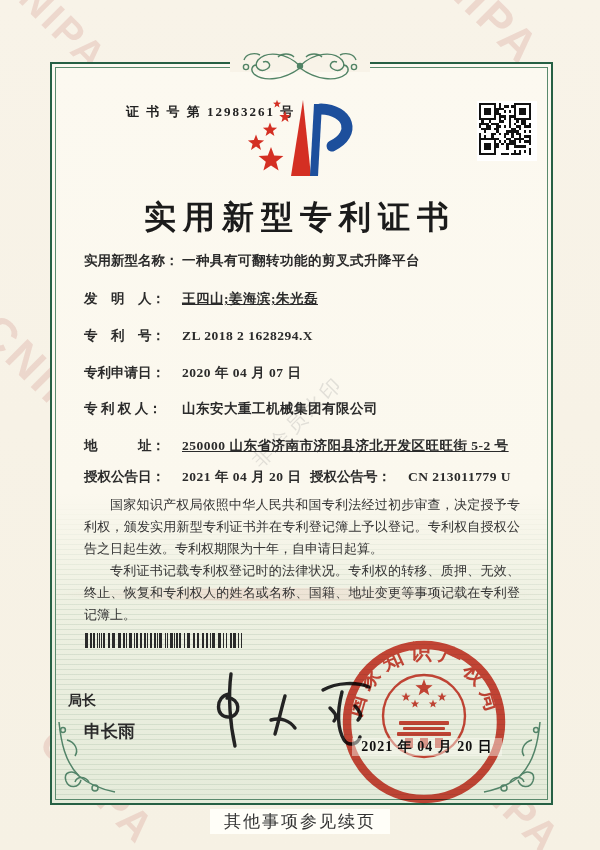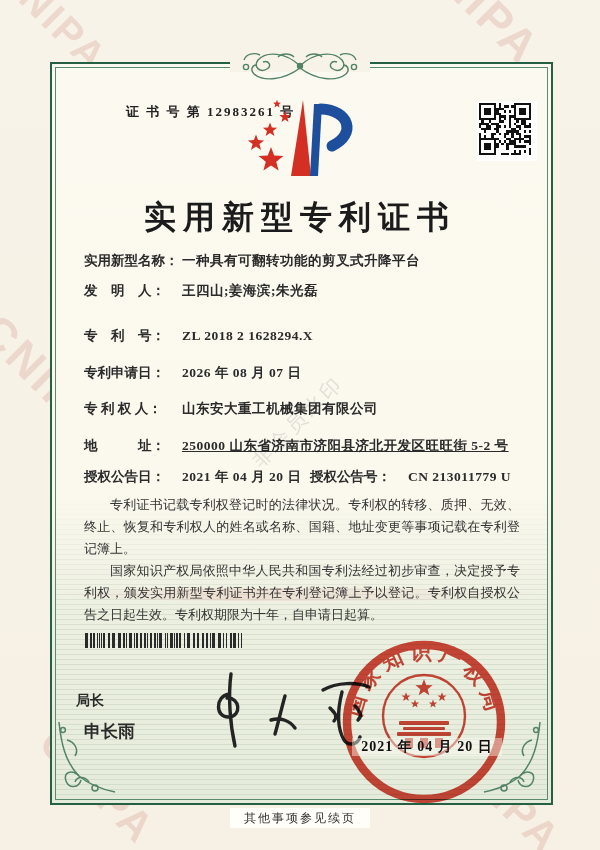--- a/index.html
+++ b/index.html
@@ -23,29 +23,29 @@
 
   .fields{position:absolute;left:84px;top:252px;width:436px;font-size:13.5px;font-weight:600;color:#2b2b2b;}
   .f-row{position:absolute;left:0;white-space:nowrap;}
   .f-label{display:inline-block;min-width:98px;}
   .f-value{letter-spacing:.5px;}
 
   .paras{position:absolute;left:84px;top:494px;width:436px;font-size:13px;line-height:1.7;color:#333;text-align:justify;font-weight:500;}
   .paras p{margin:0;text-indent:2em;}
 
   .barcode{position:absolute;left:85px;top:633px;width:158px;height:15px;}
-  .sig-title{position:absolute;left:76px;top:692px;font-size:14px;font-weight:700;color:#2a2a2a;}
+  .sig-title{position:absolute;left:68px;top:692px;font-size:14px;font-weight:700;color:#2a2a2a;}
   .sig-name{position:absolute;left:84px;top:720px;font-size:17px;font-weight:700;color:#2a2a2a;}
   .signature{position:absolute;left:205px;top:668px;width:180px;height:85px;}
 
   .seal{position:absolute;left:338px;top:636px;width:172px;height:172px;mix-blend-mode:multiply;opacity:.92;}
   .seal-date{position:absolute;left:352px;top:738px;width:150px;text-align:center;font-size:14px;color:#111;font-weight:600;letter-spacing:1px;background:rgba(252,252,245,.45);z-index:5;}
 
   .footer-page{position:absolute;left:0;top:772px;width:100%;text-align:center;font-size:12.5px;color:#333;letter-spacing:1px;}
-  .continuation{position:absolute;left:0;top:810px;width:100%;text-align:center;font-size:12px;color:#333;letter-spacing:2px;}
+  .continuation{position:absolute;left:0;top:810px;width:100%;text-align:center;font-size:17px;color:#333;letter-spacing:2px;}
   .continuation span{background:#fffef8;padding:3px 14px;}
 
   .ornament{position:absolute;pointer-events:none;}
 </style>
 </head>
 <body>
 
 <div class="page">
 
   <div class="wm" style="left:-16px;top:-6px;font-size:40px;">CNIPA</div>
@@ -355,46 +355,46 @@
         <rect x="20" y="20" width="1" height="1" fill="#111"></rect>
       </svg>
   </div>
 
   <div class="title">实用新型专利证书</div>
 
   <div class="fields">
     <div class="f-row" style="top:0;">
       <span class="f-label">实用新型名称：</span><span class="f-value">一种具有可翻转功能的剪叉式升降平台</span>
     </div>
-    <div class="f-row" style="top:30px;">
+    <div class="f-row" style="top:38px;text-decoration:underline;">
       <span class="f-label">发　明　人：</span><span class="f-value">王四山;姜海滨;朱光磊</span>
     </div>
     <div class="f-row" style="top:75px;">
       <span class="f-label">专　利　号：</span><span class="f-value">ZL 2018 2 1628294.X</span>
     </div>
     <div class="f-row" style="top:112px;">
-      <span class="f-label">专利申请日：</span><span class="f-value">2026 年 08 月 07 日</span>
+      <span class="f-label">专利申请日：</span><span class="f-value">2020 年 04 月 07 日</span>
     </div>
     <div class="f-row" style="top:148px;">
       <span class="f-label">专 利 权 人：</span><span class="f-value">山东安大重工机械集团有限公司</span>
     </div>
     <div class="f-row" style="top:185px;text-decoration:underline;">
       <span class="f-label">地　　　址：</span><span class="f-value">250000  山东省济南市济阳县济北开发区旺旺街 5-2 号</span>
     </div>
     <div class="f-row" style="top:216px;">
       <span class="f-label">授权公告日：</span><span class="f-value">2021 年 04 月 20 日</span>
     </div>
     <div class="f-row" style="top:216px;left:226px;">
       <span class="f-label">授权公告号：</span><span class="f-value">CN 213011779 U</span>
     </div>
   </div>
 
   <div class="paras">
+    <p>国家知识产权局依照中华人民共和国专利法经过初步审查，决定授予专利权，颁发实用新型专利证书并在专利登记簿上予以登记。专利权自授权公告之日起生效。专利权期限为十年，自申请日起算。</p>
     <p>专利证书记载专利权登记时的法律状况。专利权的转移、质押、无效、终止、恢复和专利权人的姓名或名称、国籍、地址变更等事项记载在专利登记簿上。</p>
-    <p>国家知识产权局依照中华人民共和国专利法经过初步审查，决定授予专利权，颁发实用新型专利证书并在专利登记簿上予以登记。专利权自授权公告之日起生效。专利权期限为十年，自申请日起算。</p>
   </div>
 
   <svg class="barcode" id="barcode-svg" viewBox="0 0 158 15" preserveAspectRatio="none">
       <rect x="0" y="0" width="3" height="15" fill="#2a2a2a"></rect>
       <rect x="5" y="0" width="2" height="15" fill="#2a2a2a"></rect>
       <rect x="8" y="0" width="2" height="15" fill="#2a2a2a"></rect>
       <rect x="12" y="0" width="1" height="15" fill="#2a2a2a"></rect>
       <rect x="14" y="0" width="1" height="15" fill="#2a2a2a"></rect>
       <rect x="16" y="0" width="1" height="15" fill="#2a2a2a"></rect>
       <rect x="18" y="0" width="2" height="15" fill="#2a2a2a"></rect>

